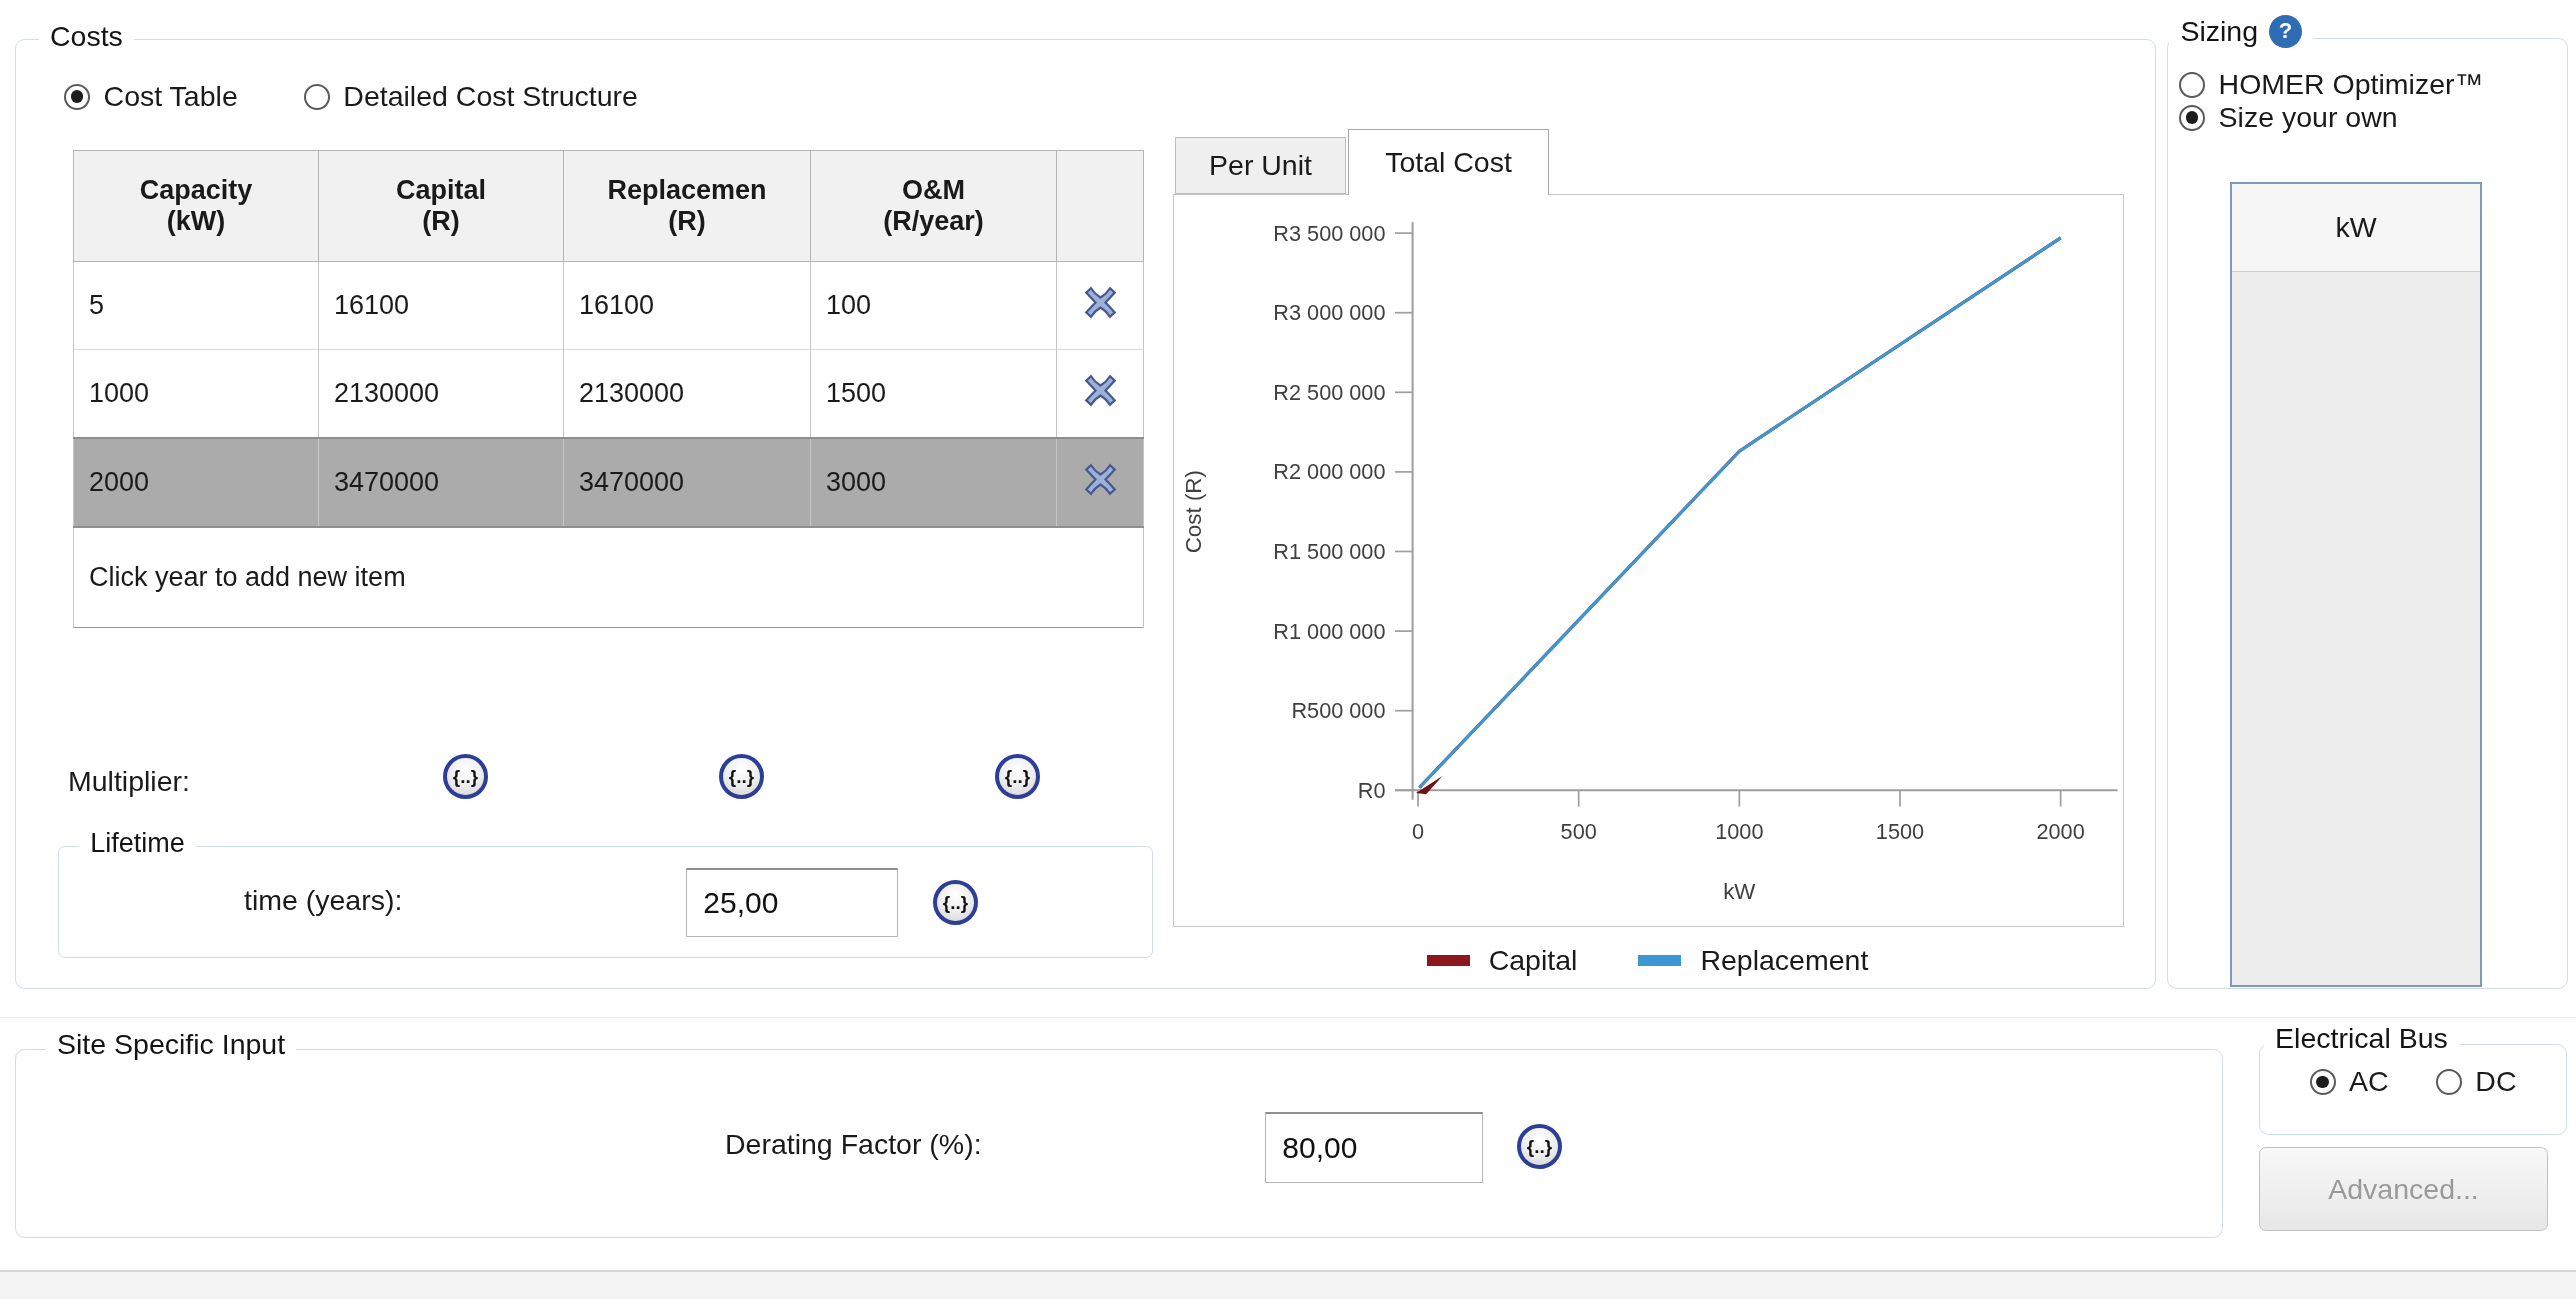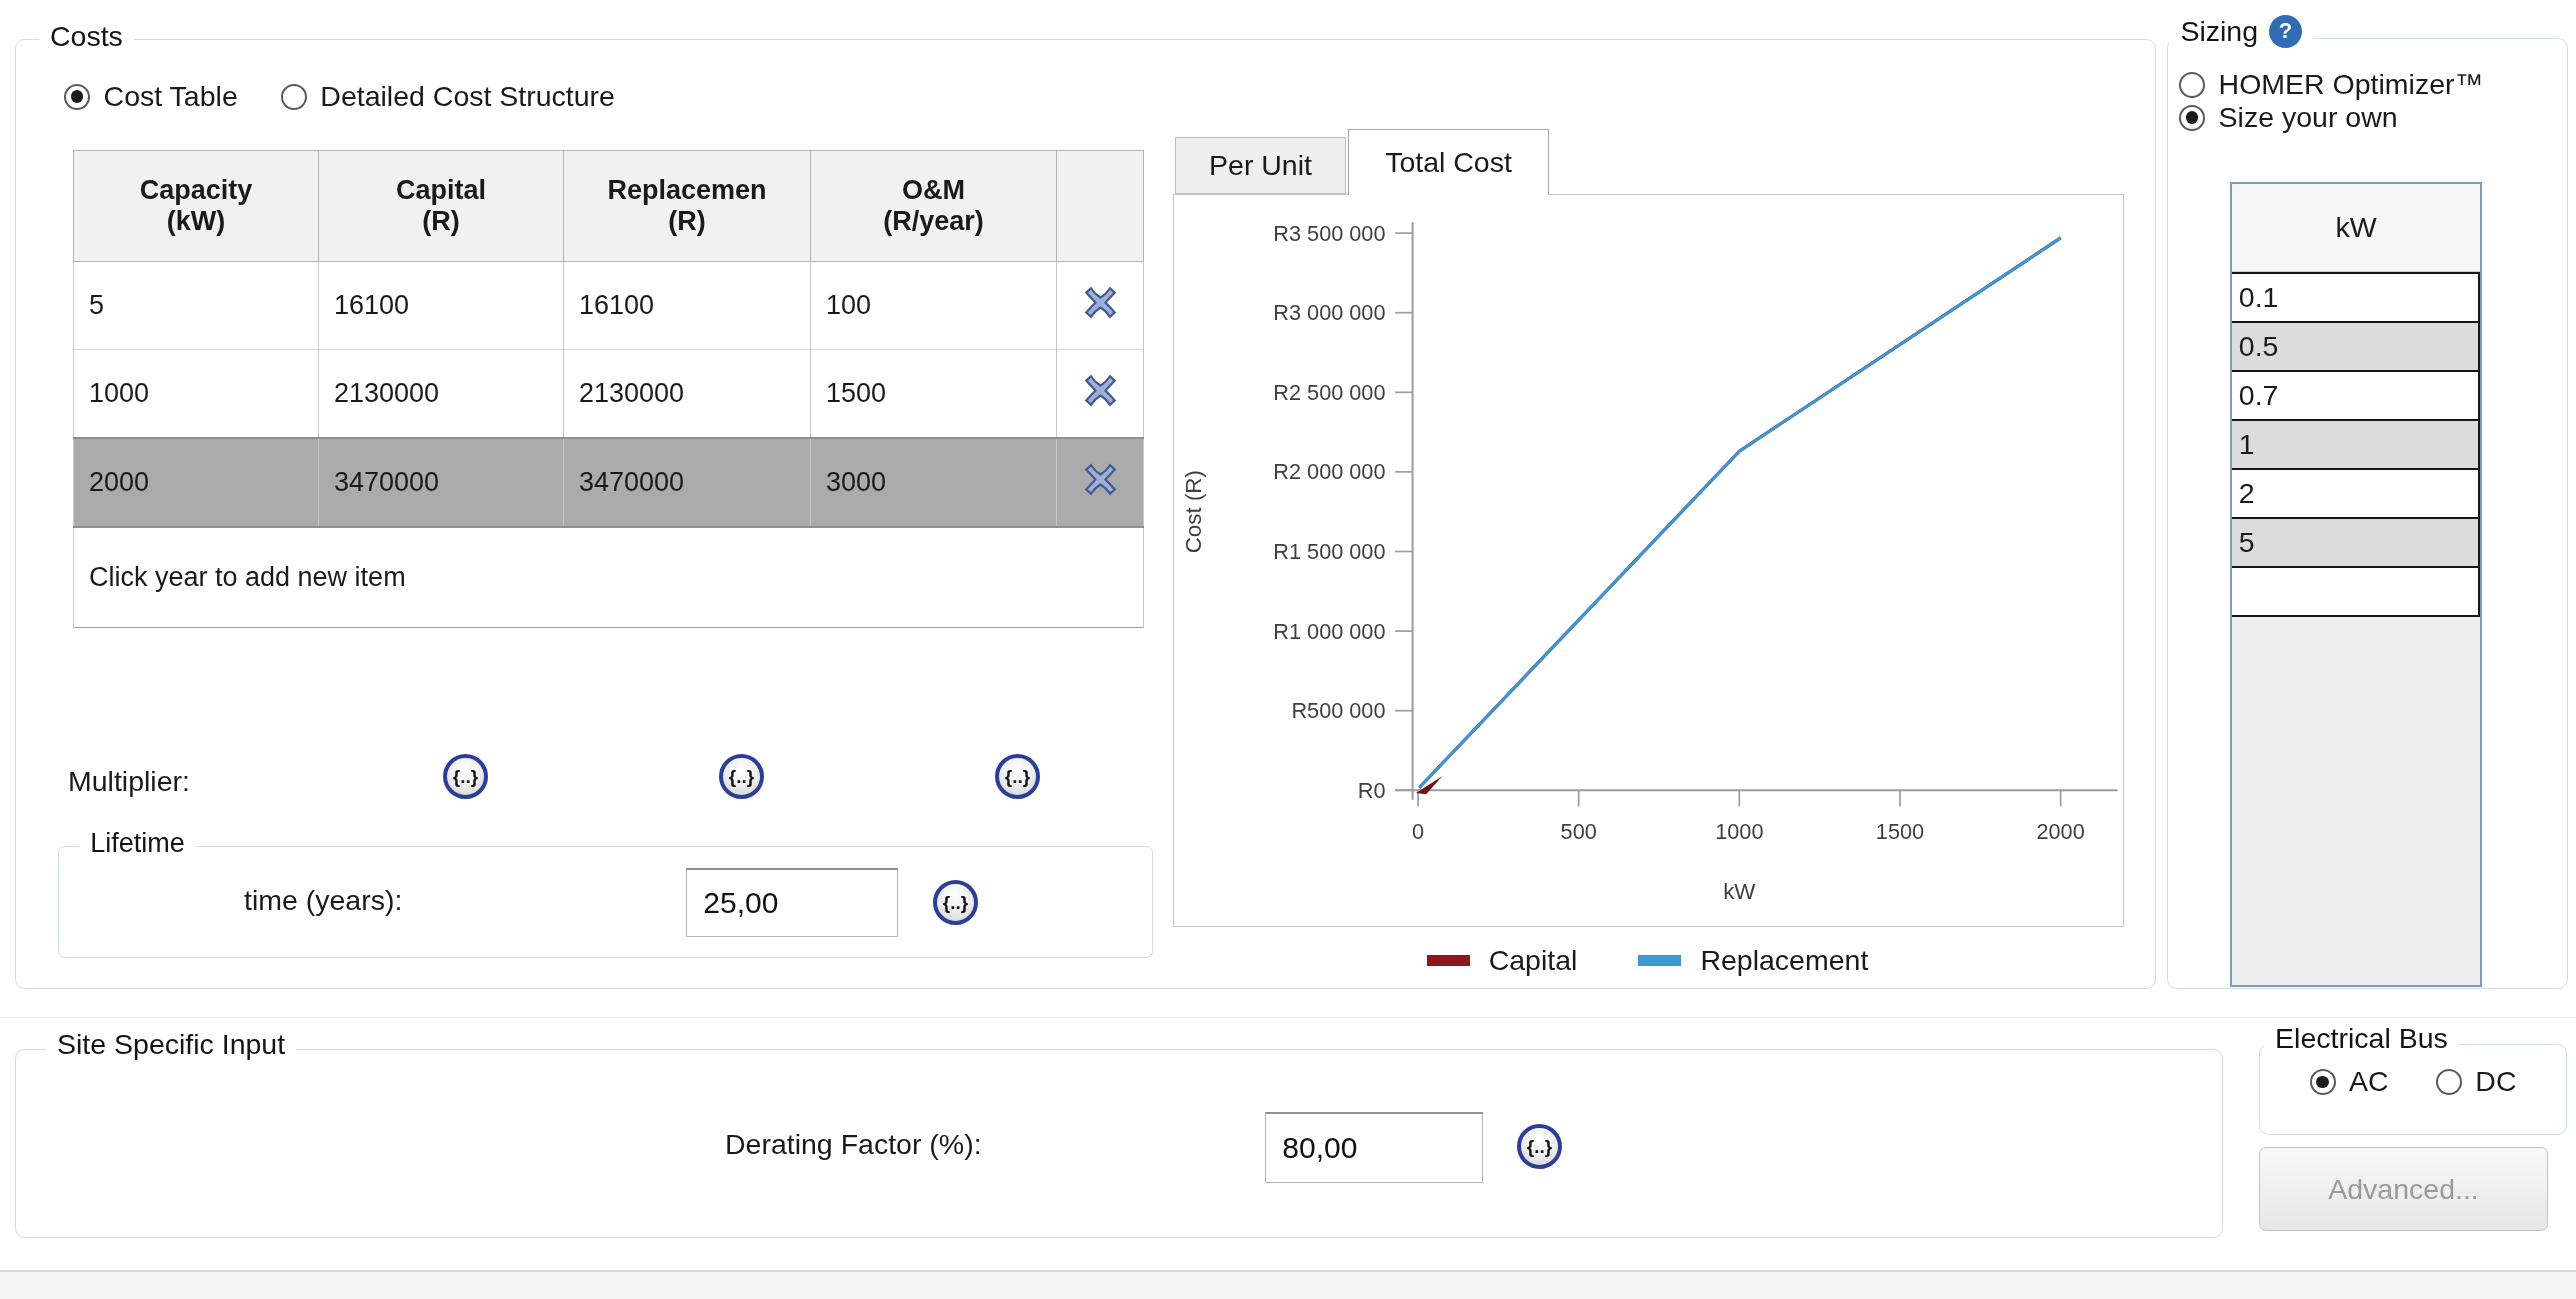--- a/index.html
+++ b/index.html
@@ -59,21 +59,21 @@
 <body>
 
 <div class="screen">
 
   <div class="gb" style="left:15px;top:39px;width:2139px;height:948px;">
     <div class="gb-label" style="left:23px;">
       <span>Costs</span>
     </div>
   </div>
 
-  <div class="abs" style="left:64px;top:80px;display:flex;gap:43px;">
+  <div class="abs" style="left:64px;top:80px;display:flex;gap:66px;">
     <div class="radio-item">
       <span class="radio sel"></span>
       <span>Cost Table</span>
     </div>
     <div class="radio-item">
       <span class="radio"></span>
       <span>Detailed Cost Structure</span>
     </div>
   </div>
 
@@ -229,29 +229,20 @@
       <span class="radio"></span>
       <span>HOMER Optimizer™</span>
     </div>
     <div class="radio-item">
       <span class="radio sel"></span>
       <span>Size your own</span>
     </div>
   </div>
   <div class="kwlist" style="left:2230px;top:182px;width:252px;height:805px;">
     <div class="kwhead">kW</div>
-    <div class="kwrows" id="kw-rows">
-        <div class="kw-row">0.1</div>
-        <div class="kw-row alt">0.5</div>
-        <div class="kw-row">0.7</div>
-        <div class="kw-row alt">1</div>
-        <div class="kw-row">2</div>
-        <div class="kw-row alt">5</div>
-        <div class="kw-row"></div>
-      </div>
   </div>
 
   <div class="sep"></div>
 
   <div class="gb" style="left:15px;top:1049px;width:2206px;height:187px;">
     <div class="gb-label" style="left:30px;top:-22px;">
       <span>Site Specific Input</span>
     </div>
   </div>
   <div class="abs" style="left:725px;top:1128px;font-size:28.5px;">Derating Factor (%):</div>

